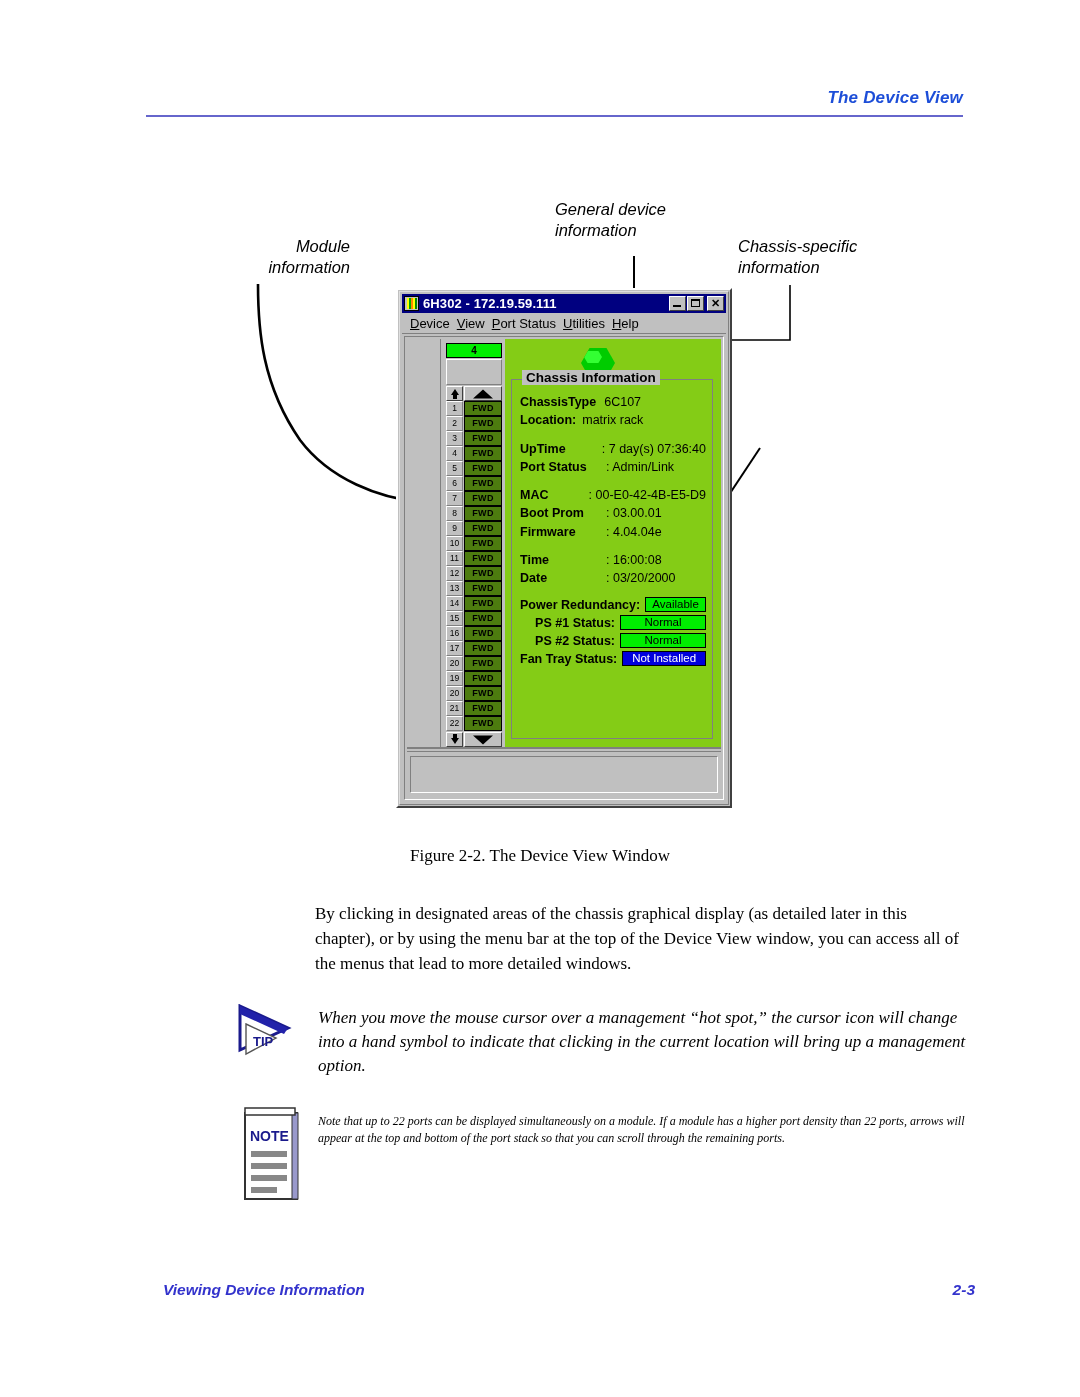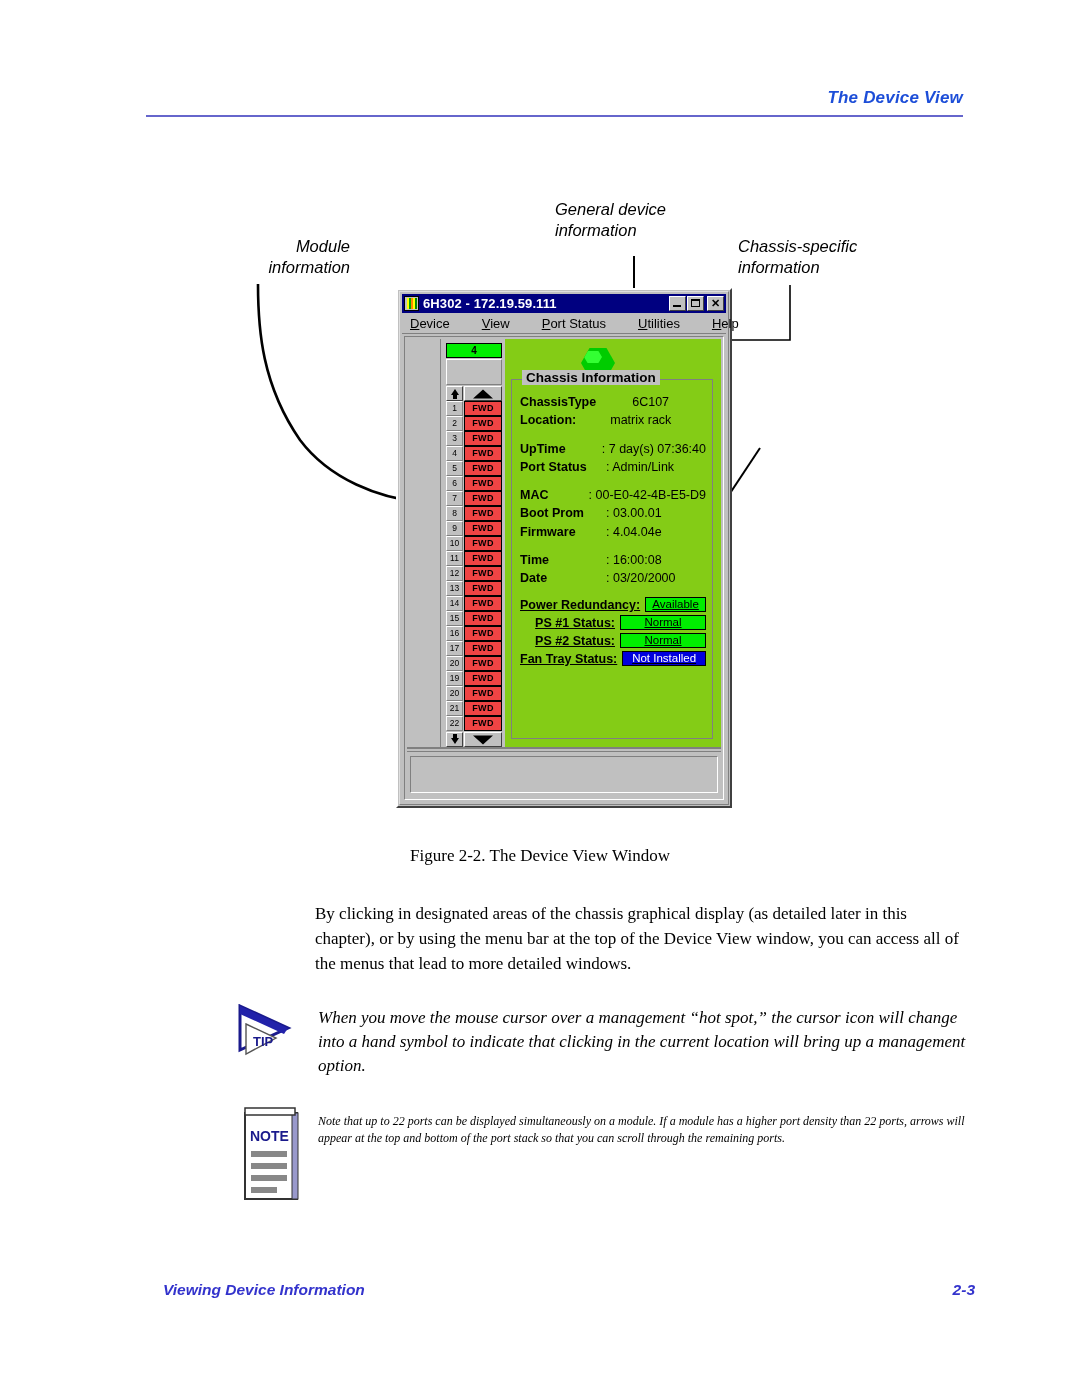--- a/index.html
+++ b/index.html
@@ -115,21 +115,21 @@
     position:absolute; left:0; top:0; right:0; bottom:0;
     font-size:11px; font-weight:bold; color:#000;
     display:flex; align-items:center; justify-content:center;
     line-height:1;
   }
 
   .menubar {
     position:absolute; left:2px; top:21px; right:2px; height:20px;
     background:#c0c0c0;
     display:flex; align-items:center;
-    padding-left:8px; gap:32px;
+    padding-left:8px; gap:7px;
     border-bottom:1px solid #808080;
   }
   .menu-item {
     font-size:13px; color:#000; white-space:nowrap;
   }
   .menu-item u { text-decoration:underline; }
 
   .client {
     position:absolute; left:4px; top:44px; right:4px; bottom:4px;
     background:#c0c0c0;
@@ -215,21 +215,21 @@
     background:#c0c0c0;
     border-top:1px solid #ffffff; border-left:1px solid #ffffff;
     border-right:1px solid #808080; border-bottom:1px solid #808080;
     box-sizing:border-box;
     font-size:8.5px; color:#000;
     display:flex; align-items:center; justify-content:center;
     line-height:1;
   }
   .port-state {
     flex:1; height:15px; margin-left:1px;
-    background:#ef4444;
+    background:#4d7c0f;
     border:1px solid #000;
     box-sizing:border-box;
     font-size:9px; font-weight:bold; color:#000;
     display:flex; align-items:center; justify-content:center;
     line-height:1;
     letter-spacing:.3px;
   }
 
   
   .info-panel {
@@ -262,34 +262,33 @@
     background:#c0c0c0; padding:0 4px;
     font-size:13.5px; font-weight:bold; color:#000;
     white-space:nowrap;
     z-index:2;
   }
 
   .info-body {
     position:absolute; left:8px; top:14px; right:6px; bottom:4px;
     font-size:12.5px; color:#000;
   }
-  .irow { display:flex; align-items:flex-start; line-height:1.46;gap:28px; }
+  .irow { display:flex; align-items:flex-start; line-height:1.46; }
   .ilabel { font-weight:bold; white-space:nowrap; }
   .ival { white-space:nowrap; }
   .spacer { height:10px; }
 
   .ir2 { display:flex; align-items:baseline; line-height:1.46; }
   .ir2 .ilabel { width:86px; }
   .ir3 .ilabel { width:86px; }
 
   .status-block { margin-top:10px; }
   .srow {
     display:flex; align-items:center; justify-content:flex-end;
     margin-bottom:3px;
-    text-decoration:underline;
   }
   .slabel {
     font-weight:bold; font-size:12.5px; white-space:nowrap; margin-right:5px;
   }
   .sval {
     width:86px; height:15px;
     border:1px solid #000;
     box-sizing:border-box;
     font-size:11.5px;
     display:flex; align-items:center; justify-content:center;

